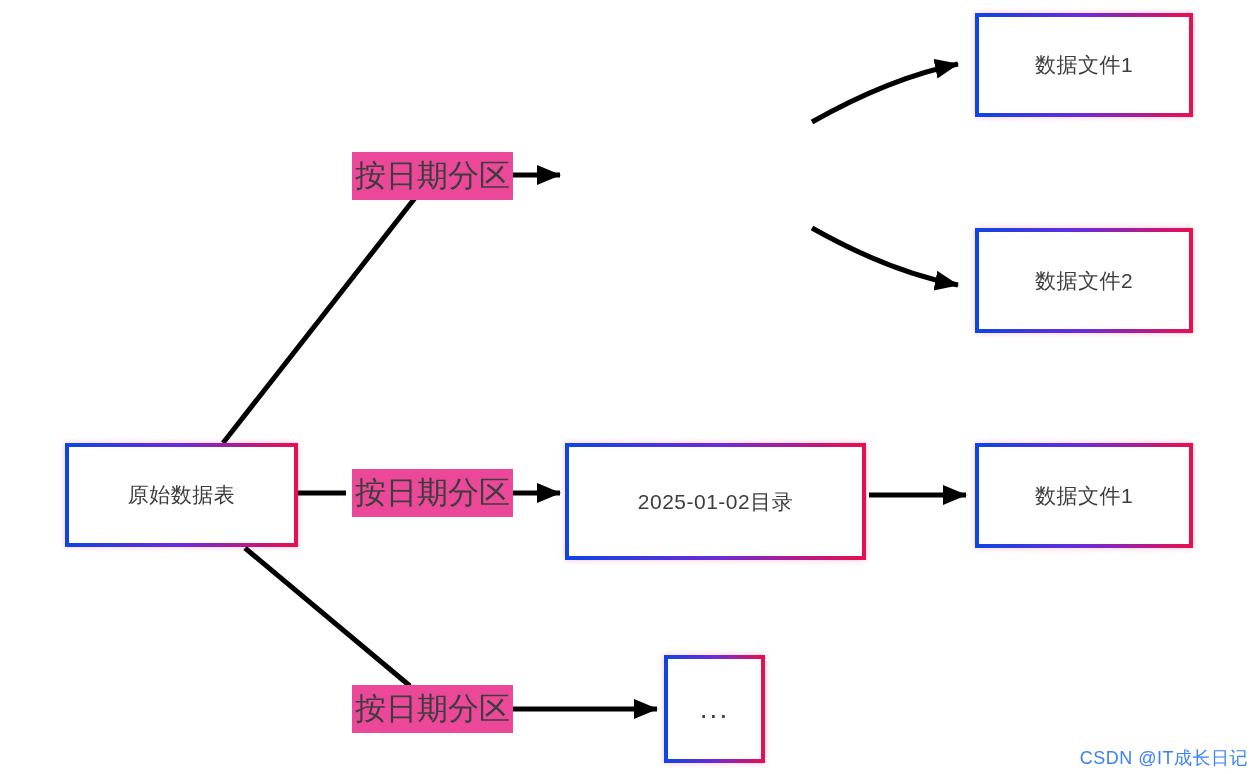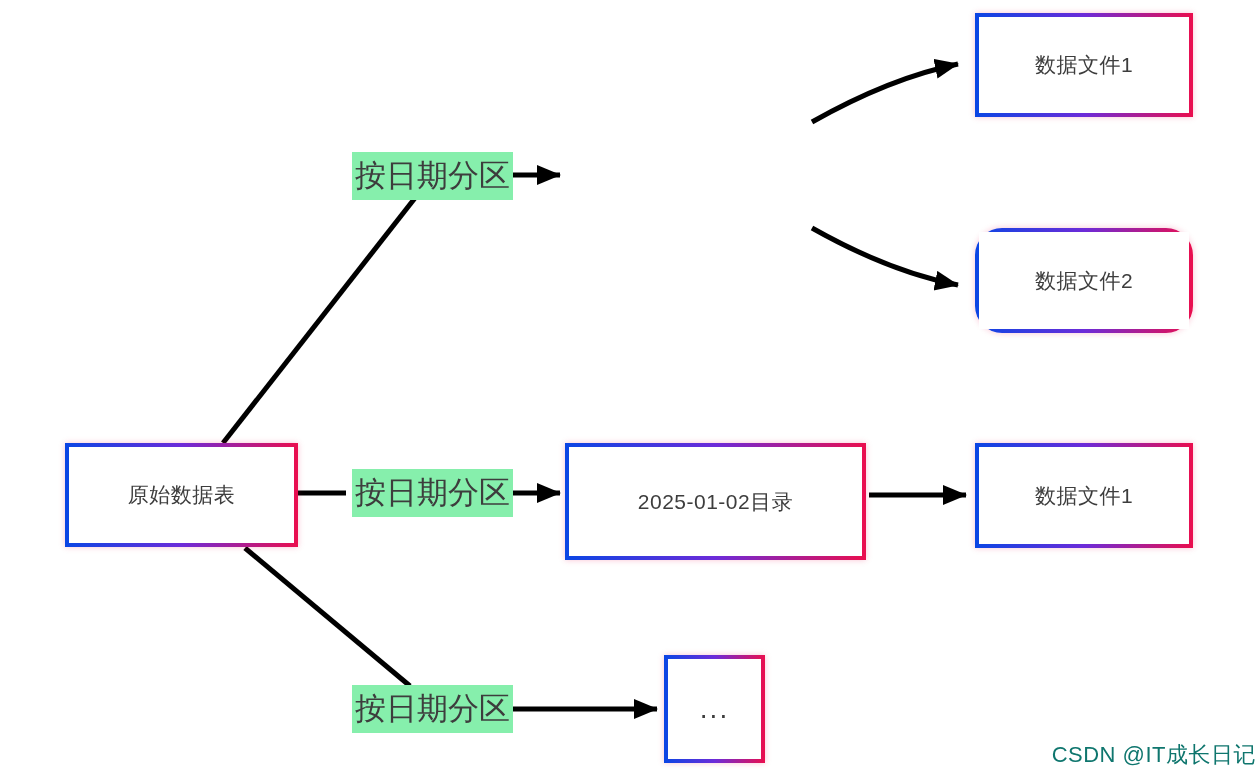--- a/index.html
+++ b/index.html
@@ -42,47 +42,47 @@
     font-size: 21px;
     color: #3d3d3d;
     letter-spacing: 0.5px;
     white-space: nowrap;
   }
 
   .node-origin   { left: 65px;  top: 443px; width: 233px; height: 104px; }
   .node-dir1     { left: 565px; top: 123px; width: 301px; height: 105px; }
   .node-dir2     { left: 565px; top: 443px; width: 301px; height: 117px; }
   .node-file1top { left: 975px; top: 13px;  width: 218px; height: 104px; }
-  .node-file2    { left: 975px; top: 228px; width: 218px; height: 105px; border-radius: 27px; }
+  .node-file2    { left: 975px; top: 228px; width: 218px; height: 105px; }
   .node-file1mid { left: 975px; top: 443px; width: 218px; height: 105px; }
   .node-more     { left: 664px; top: 655px; width: 101px; height: 108px; }
   .node-more .inner { font-size: 28px; letter-spacing: 2px; }
 
   .elabel {
     position: absolute;
     left: 352px;
     width: 161px;
     height: 48px;
-    background: #86efac;
+    background: #ec4899;
     color: #3d3d3d;
     font-size: 31px;
     line-height: 48px;
     text-align: center;
     white-space: nowrap;
   }
   .elabel-1 { top: 152px; }
   .elabel-2 { top: 469px; }
   .elabel-3 { top: 685px; }
 
   .watermark {
     position: absolute;
-    right: 0;
+    right: 8px;
     bottom: 4px;
-    font-size: 22px;
-    color: #0f766e;
+    font-size: 18px;
+    color: #3b82f6;
     letter-spacing: 0.5px;
   }
 </style>
 </head>
 <body>
 
 <div class="canvas">
 
   <svg class="wires" viewBox="0 0 1256 774">
     <defs>

